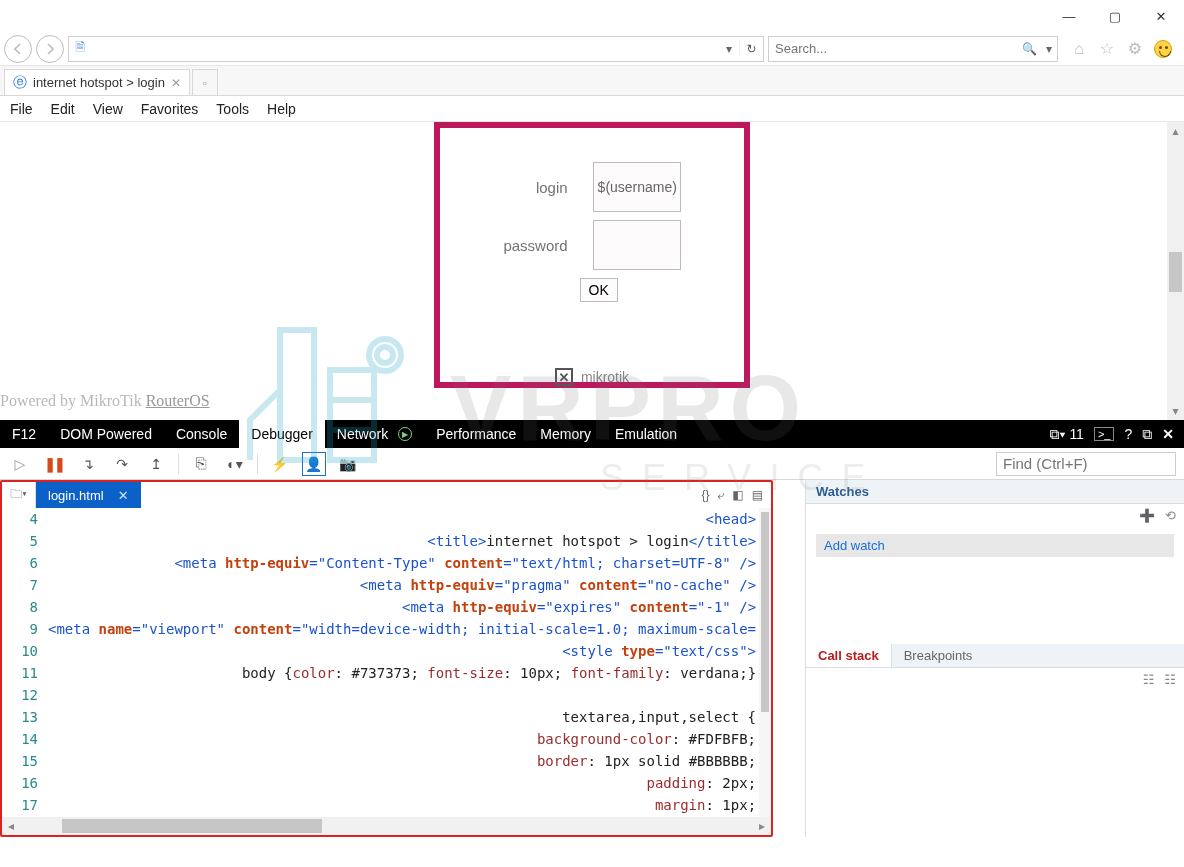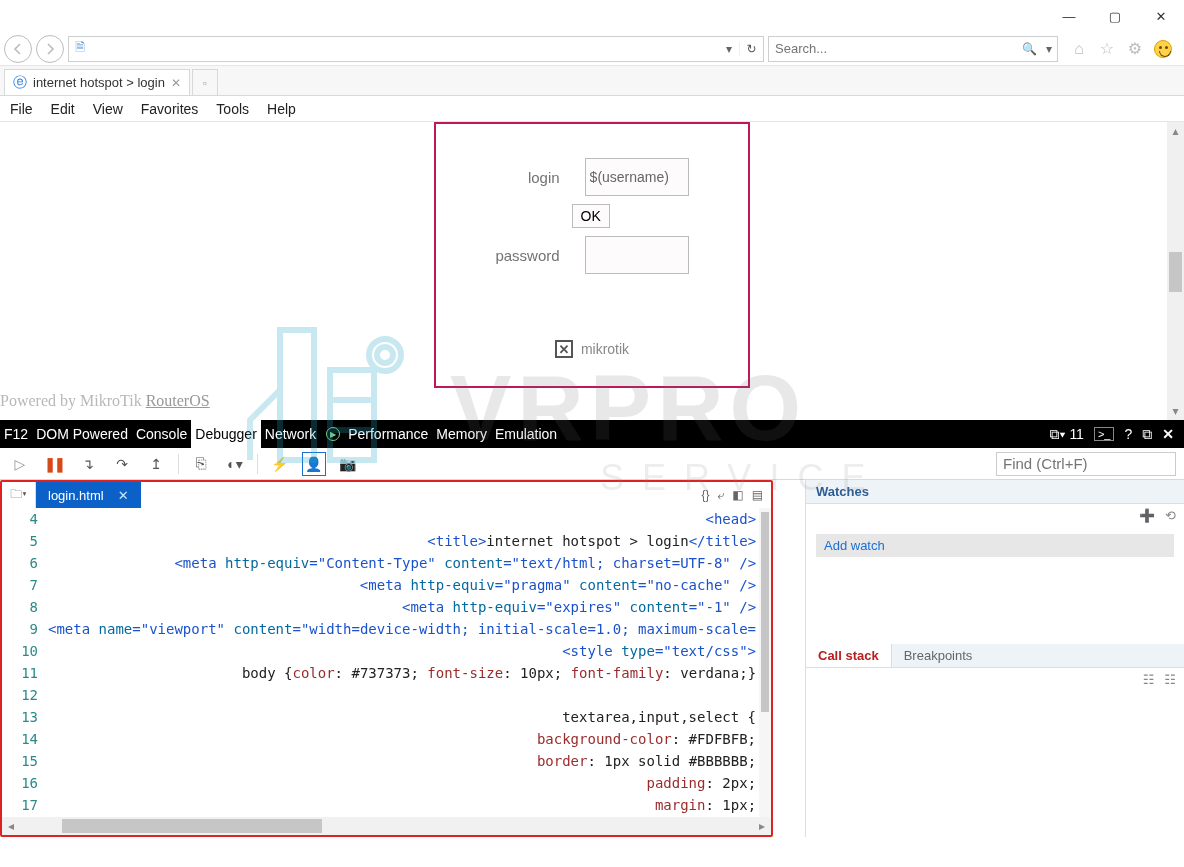--- a/index.html
+++ b/index.html
@@ -25,32 +25,32 @@
 .tabrow { height: 30px; display: flex; align-items: flex-end; background: #f7f7f7; border-bottom: 1px solid #d8d8d8; padding-left: 4px; }
 .tab { height: 26px; display: flex; align-items: center; gap: 6px; padding: 0 8px; background: #fff; border: 1px solid #d8d8d8; border-bottom: 0; font-size: 13px; color: #333; max-width: 230px; }
 .tab .ieicon { color: #2a7de1; font-size: 14px; }
 .tab .closex { color: #999; font-size: 12px; }
 .newtab { height: 26px; width: 26px; border: 1px solid #d8d8d8; border-bottom: 0; margin-left: 2px; display: flex; align-items: center; justify-content: center; color: #aaa; }
 .menurow { height: 26px; display: flex; align-items: center; gap: 18px; padding: 0 10px; font-size: 14px; color: #222; border-bottom: 1px solid #e6e6e6; }
 .content { position: relative; height: 298px; background: #fff; overflow: hidden; }
 .content .vscroll { position: absolute; right: 0; top: 0; bottom: 0; width: 17px; background: #f0f0f0; }
 .content .vscroll .arr { height: 18px; display: flex; align-items: center; justify-content: center; color: #888; }
 .content .vscroll .thumb { position: absolute; right: 2px; left: 2px; top: 130px; height: 40px; background: #c6c6c6; }
-.loginbox { width: 316px; height: 266px; border: 2px solid #be185d; margin: 0 auto; margin-top: 0; padding: 30px 22px 14px; font-family: verdana, sans-serif; color: #737373; }
+.loginbox { width: 316px; height: 266px; border: 6px solid #be185d; margin: 0 auto; margin-top: 0; padding: 30px 22px 14px; font-family: verdana, sans-serif; color: #737373; }
 .loginbox table { margin: 0 auto; border-collapse: collapse; }
 .loginbox td { padding: 4px 6px; font-size: 15px; text-align: right; }
-.loginbox input.txt { background: #FDFBFB; border: 1px solid #BBBBBB; padding: 10px 4px; font-size: 14px; width: 104px; color: #666; margin-left: 13px; }
+.loginbox input.txt { background: #FDFBFB; border: 1px solid #BBBBBB; padding: 16px 4px; font-size: 14px; width: 88px; color: #666; margin-left: 13px; }
 .loginbox input.btn { background: #FDFBFB; border: 1px solid #BBBBBB; padding: 3px 8px; font-size: 14px; }
 .loginbox .mtlogo { margin-top: 62px; text-align: center; font-size: 14px; color: #888; display: flex; align-items: center; justify-content: center; gap: 8px; }
 .loginbox .logobox { width: 18px; height: 18px; border: 2px solid #555; display: inline-flex; align-items: center; justify-content: center; font-weight: bold; color: #555; font-size: 13px; line-height: 1; }
 .poweredby { text-align: left; font-size: 16px; color: #b8b8b8; padding-top: 4px; font-family: Liberation Serif, serif; }
 .poweredby a { color: #999; text-decoration: underline; }
 
 .f12bar { height: 28px; background: #000; color: #fff; display: flex; align-items: center; font-size: 14px; }
-.f12bar .lab { padding: 0 4px; height: 100%; display: flex; align-items: center; gap: 6px; }
+.f12bar .lab { padding: 0 12px; height: 100%; display: flex; align-items: center; gap: 6px; }
 .f12bar .lab.active { background: #fff; color: #000; }
 .f12bar .spacer { flex: 1; }
 .f12bar .f12right { display: flex; align-items: center; gap: 10px; padding-right: 10px; }
 .f12bar .greenplay { width: 14px; height: 14px; border: 1.5px solid #7fd17f; border-radius: 50%; display: inline-flex; align-items: center; justify-content: center; color: #7fd17f; font-size: 8px; margin-left: 4px; }
 .f12bar .iconbtn { color: #fff; display: flex; align-items: center; gap: 4px; }
 .toolbar2 { height: 32px; background: #fff; border-bottom: 1px solid #d9d9d9; display: flex; align-items: center; padding: 0 8px; gap: 10px; color: #555; }
 .toolbar2 .tbico { width: 24px; height: 24px; display: flex; align-items: center; justify-content: center; font-size: 14px; }
 .toolbar2 .tbico.blue { color: #1a6fd6; border: 1px solid #1a6fd6; }
 .toolbar2 .pauseico { color: #d64a1a; font-weight: bold; letter-spacing: -2px; }
 .toolbar2 .divv { width: 1px; height: 20px; background: #ddd; }
@@ -60,21 +60,21 @@
 .codepanewrap { width: 773px; border: 2px solid #d22; border-radius: 2px; display: flex; flex-direction: column; }
 .filetabrow { height: 26px; display: flex; align-items: stretch; background: #fff; }
 .filetabrow .foldbtn { width: 34px; display: flex; align-items: center; justify-content: center; color: #555; border-right: 1px solid #ddd; }
 .filetab { background: #0b61c7; color: #fff; padding: 0 12px; display: flex; align-items: center; gap: 14px; font-size: 13px; }
 .filetab .x { color: #cfe5ff; }
 .filetabrow .rightbtns { margin-left: auto; display: flex; align-items: center; gap: 8px; padding-right: 8px; color: #666; }
 .codearea { flex: 1; overflow: hidden; position: relative; font-family: Consolas, monospace; font-size: 14px; background: #fff; }
 .codearea table { border-collapse: collapse; }
 .codearea td.ln { width: 46px; text-align: right; color: #2a8a8a; padding-right: 10px; user-select: none; vertical-align: top; line-height: 22px; }
 .codearea td.code { white-space: pre; line-height: 22px; color: #222; text-align: right; }
-.t-attr { color: #0369a1; }
+.t-attr { color: #c2410c; font-weight: bold; }
 .t-str { color: #1a52cc; }
 .t-punc { color: #1a52cc; }
 .t-css { color: #9a2c2c; }
 .hscrollbar { height: 18px; background: #f1f1f1; display: flex; align-items: center; position: relative; }
 .hscrollbar .harr { width: 18px; text-align: center; color: #888; }
 .hscrollbar .hthumb { position: absolute; left: 60px; width: 260px; top: 2px; bottom: 2px; background: #c6c6c6; }
 .codepanewrap .vscroll2 { position: absolute; right: 0; top: 0; bottom: 0; width: 12px; background: #f6f6f6; }
 .codepanewrap .vscroll2 .vth { position: absolute; top: 4px; height: 200px; left: 2px; right: 2px; background: #c6c6c6; }
 .sidepanels { flex: 1; display: flex; flex-direction: column; border-left: 1px solid #ddd; margin-left: 32px; }
 .panelhdr { background: #eef3f8; border-bottom: 1px solid #ddd; height: 24px; display: flex; align-items: center; padding: 0 10px; font-size: 13px; color: #2e5d94; font-weight: 600; }
@@ -147,26 +147,26 @@
 
 <div class="content">
   <div class="loginbox">
     <table>
       <tbody>
           <tr>
         <td>login</td>
         <td style="text-align:left"><input class="txt" value="$(username)" style=""></td>
       </tr>
       <tr>
+        <td>password</td>
+        <td style="text-align:left"><input class="txt" type="password" style=""></td>
+      </tr>
+      <tr>
         <td></td>
         <td style="text-align:left"><input class="btn" type="button" value="OK" style=""></td>
-      </tr>
-      <tr>
-        <td>password</td>
-        <td style="text-align:left"><input class="txt" type="password" style=""></td>
       </tr>
     </tbody>
       </table>
     <div class="mtlogo">
       <span class="logobox">✕</span>
       <span>mikrotik</span>
     </div>
   </div>
   <div class="poweredby">
     <span>Powered by MikroTik </span><a>RouterOS</a>

